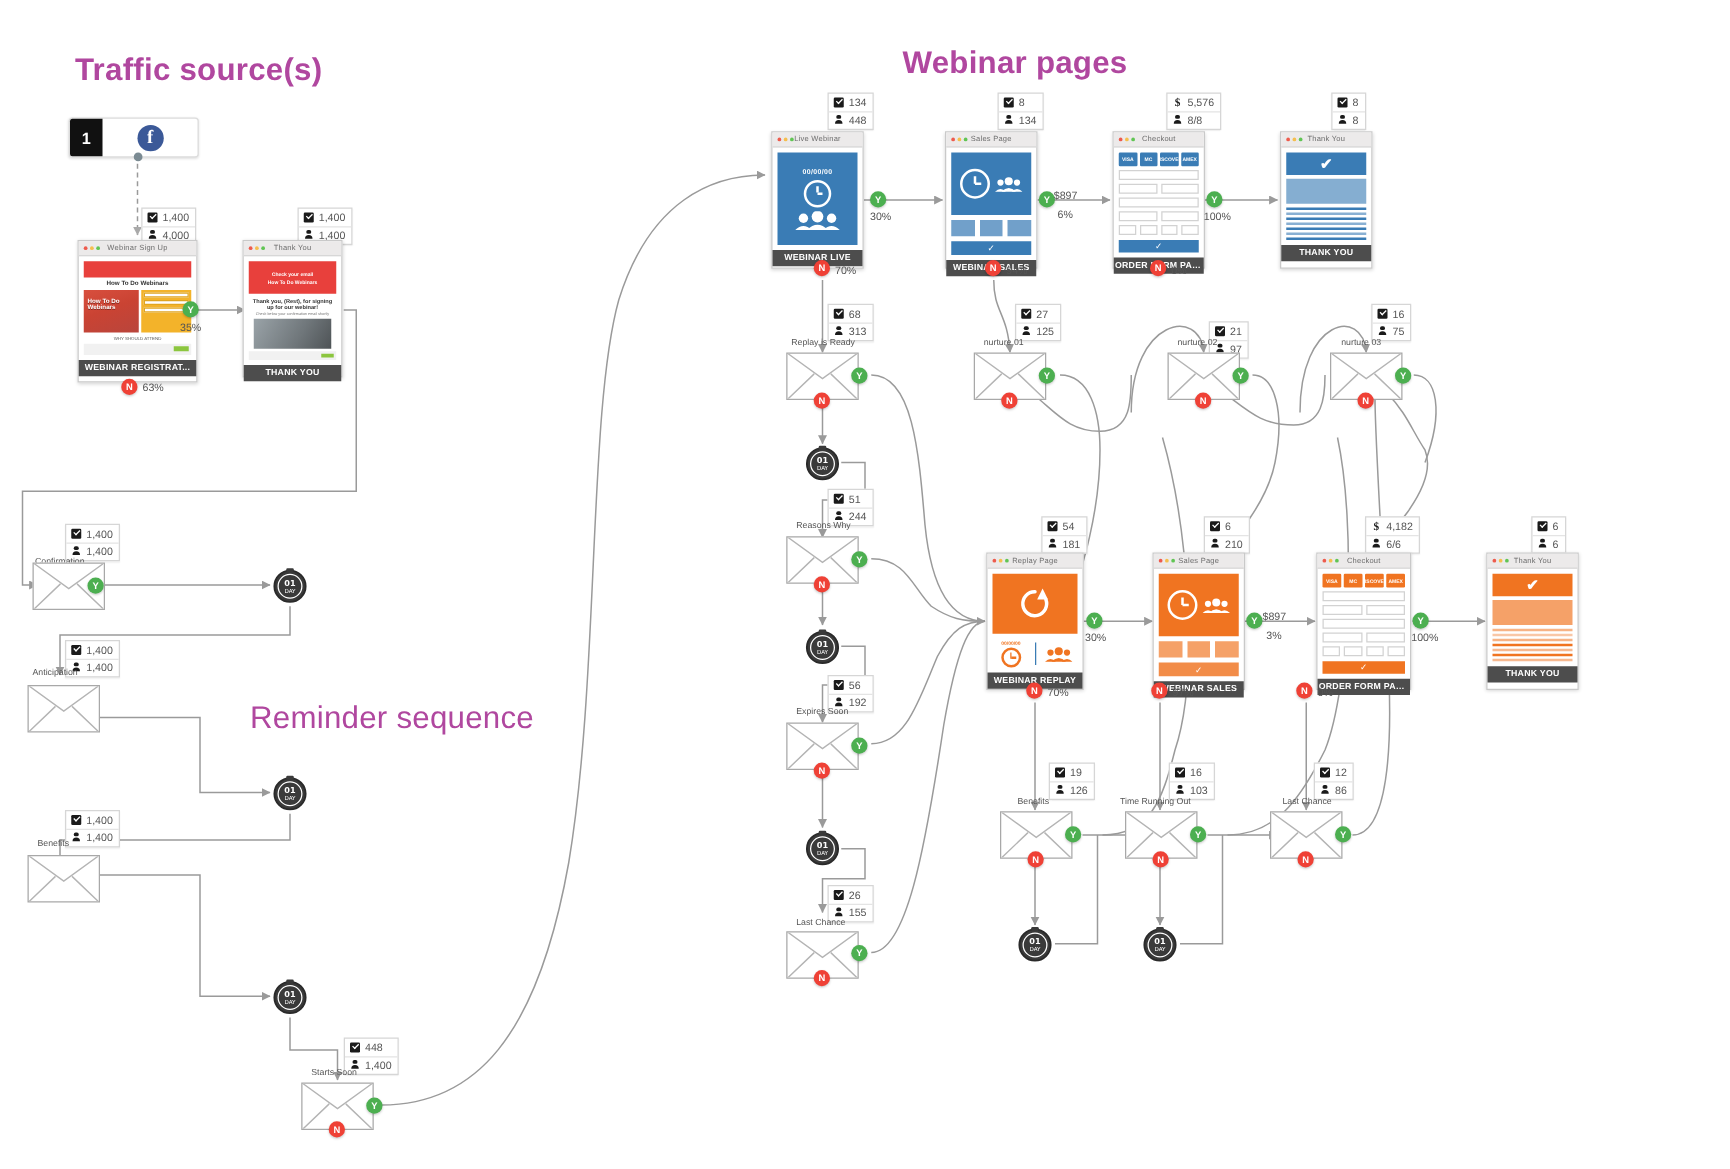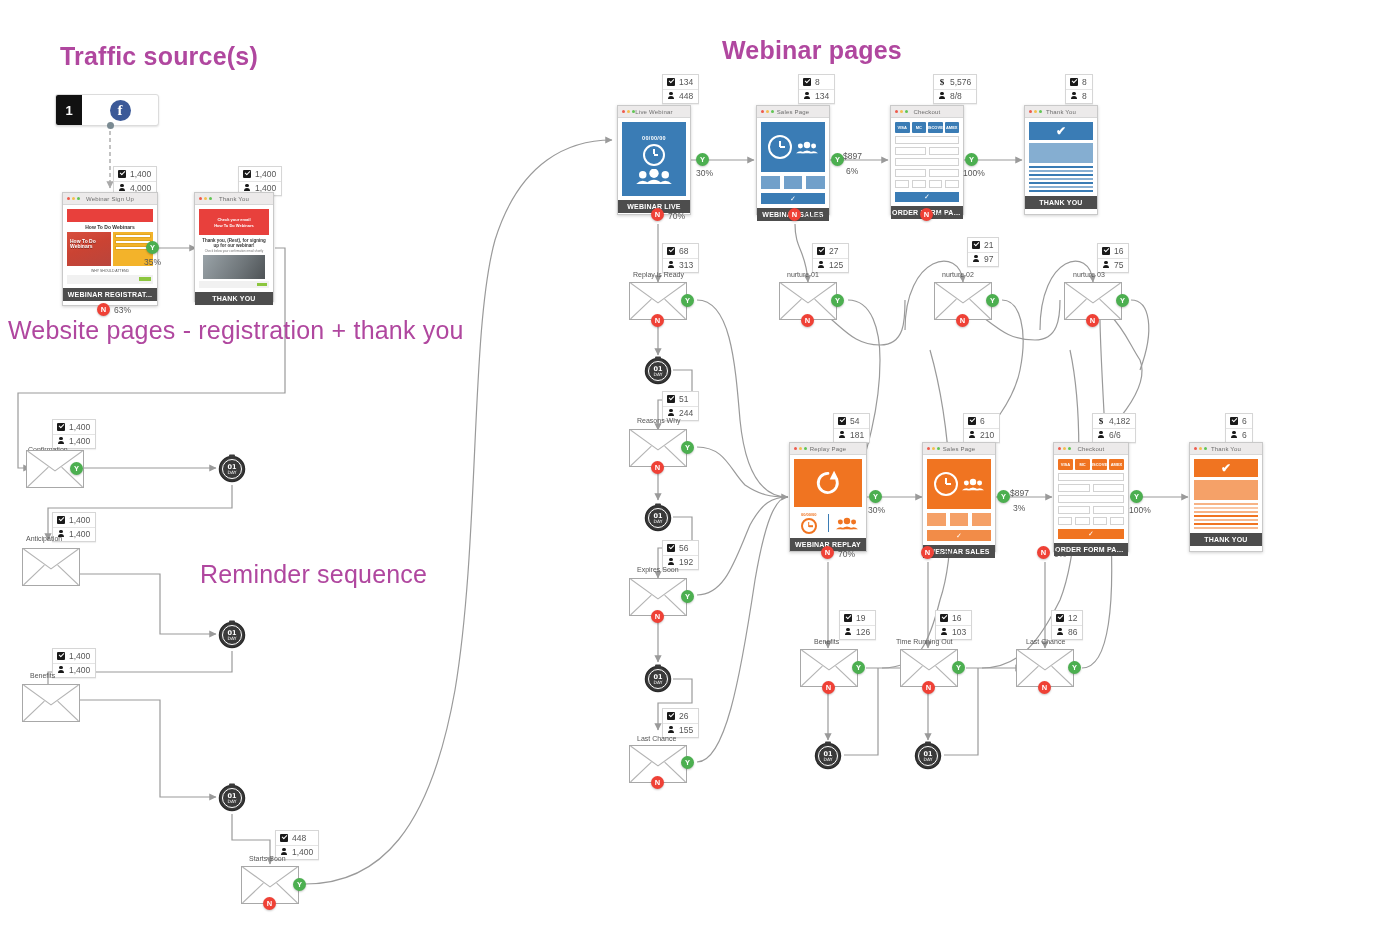--- a/index.html
+++ b/index.html
@@ -289,21 +289,20 @@
       <path d="M844,755 L878,755 L878,668"></path>
       <path d="M944,755 L978,755 L978,668"></path>
 
       <path d="M1082,668 C1110,668 1115,600 1110,520 C1105,430 1100,350 1100,318"></path>
       <path d="M982,668 C1020,668 1040,640 1060,600 C1080,550 1085,420 1070,350"></path>
       <path d="M882,668 C920,668 930,640 940,600 C960,540 950,420 930,350"></path>
     </g>
   </svg>
 
   <div class="section-title" style="left:60px; top:42px;">Traffic source(s)</div>
-  <div class="section-title light" style="left:8px; top:316px; font-weight:400;">Website pages - registration + thank you</div>
   <div class="section-title" style="left:722px; top:36px;">Webinar pages</div>
   <div class="section-title light" style="left:200px; top:560px; font-weight:400;">Reminder sequence</div>
 
   <div class="traffic-node" style="left:55px; top:94px;">
     <div class="traffic-num">1</div>
     <div class="traffic-ico">
       <span class="fb-circle">f</span>
     </div>
   </div>
   <div class="node-dot" style="left:107px; top:122px;"></div>
@@ -591,21 +590,21 @@
   </div>
   <div class="env-label" style="left:787px; top:271px;">nurture 01</div>
   <div class="envelope" style="left:779px; top:282px;">
     <svg viewBox="0 0 58 38">
         <path d="M0,0 L29,21 L58,0 M0,38 L22,17 M58,38 L36,17" fill="none" stroke="#b4b4b4" stroke-width="1.2"></path>
       </svg>
   </div>
   <span class="pill y" style="left:831px; top:294px;">Y</span>
   <span class="pill n" style="left:801px; top:314px;">N</span>
 
-  <div class="stats" style="left:967px; top:237px;">
+  <div class="stats" style="left:967px; top:257px;">
     <div class="row">
         <span class="ic ic-check"></span>
         <span>21</span>
       </div>
     <div class="row">
         <span class="ic ic-user"></span>
         <span>97</span>
       </div>
   </div>
   <div class="env-label" style="left:942px; top:271px;">nurture 02</div>

